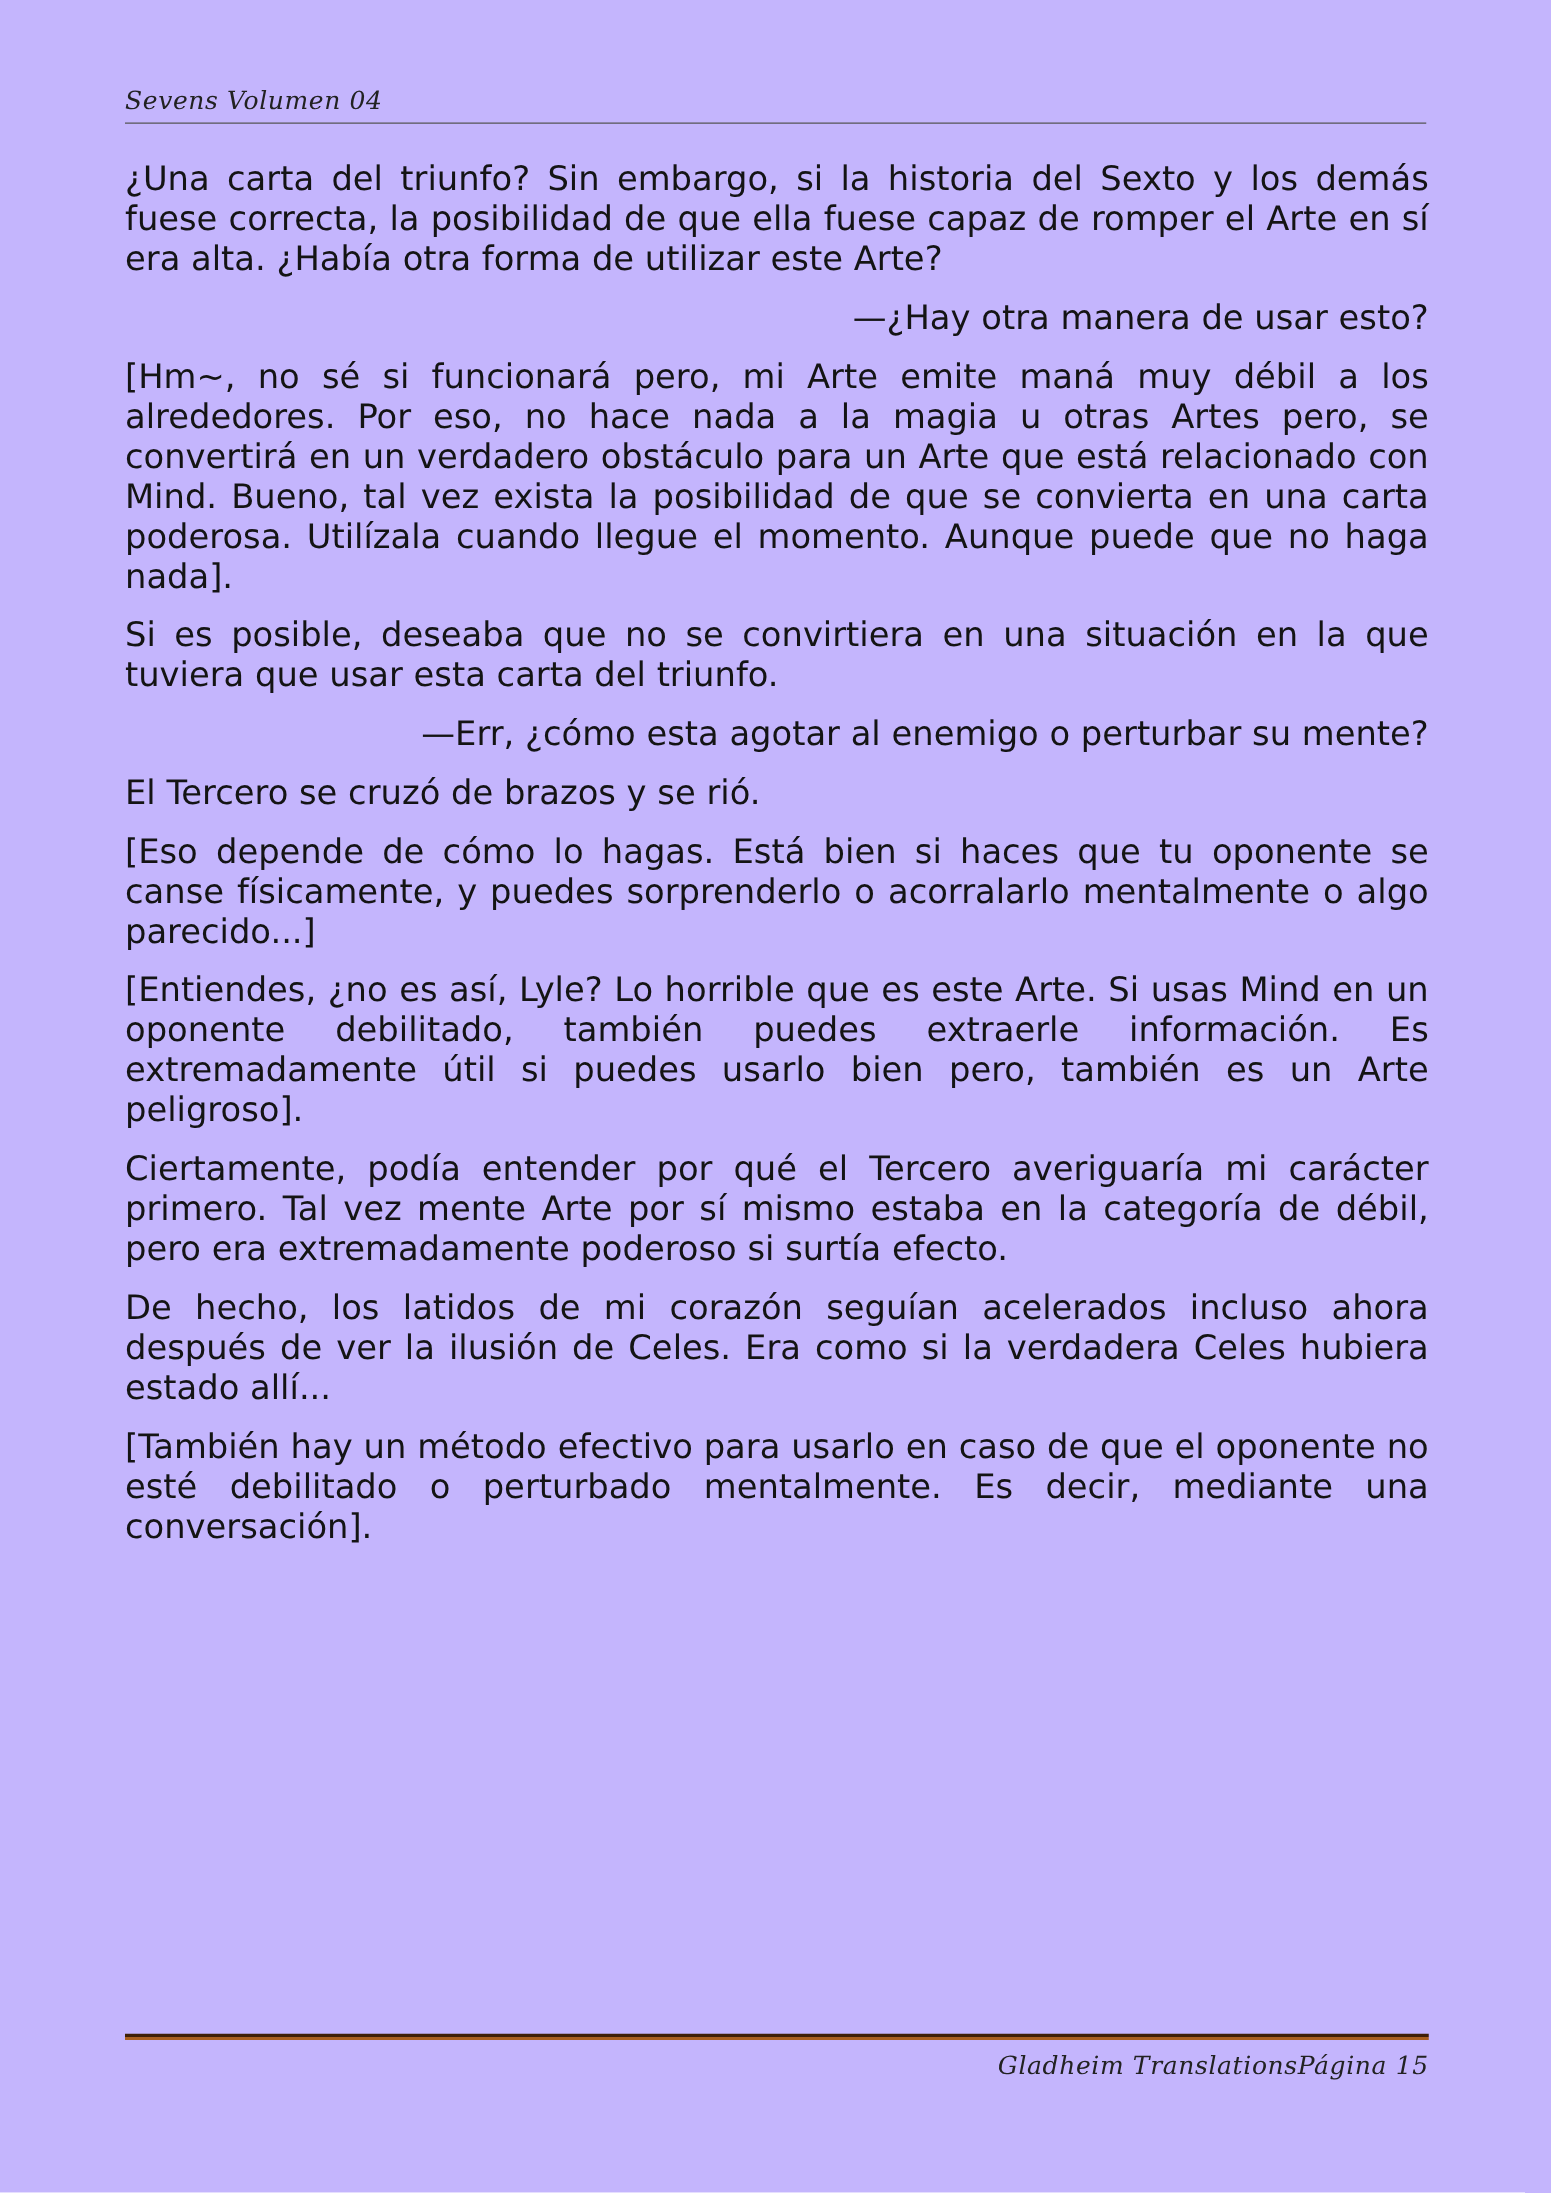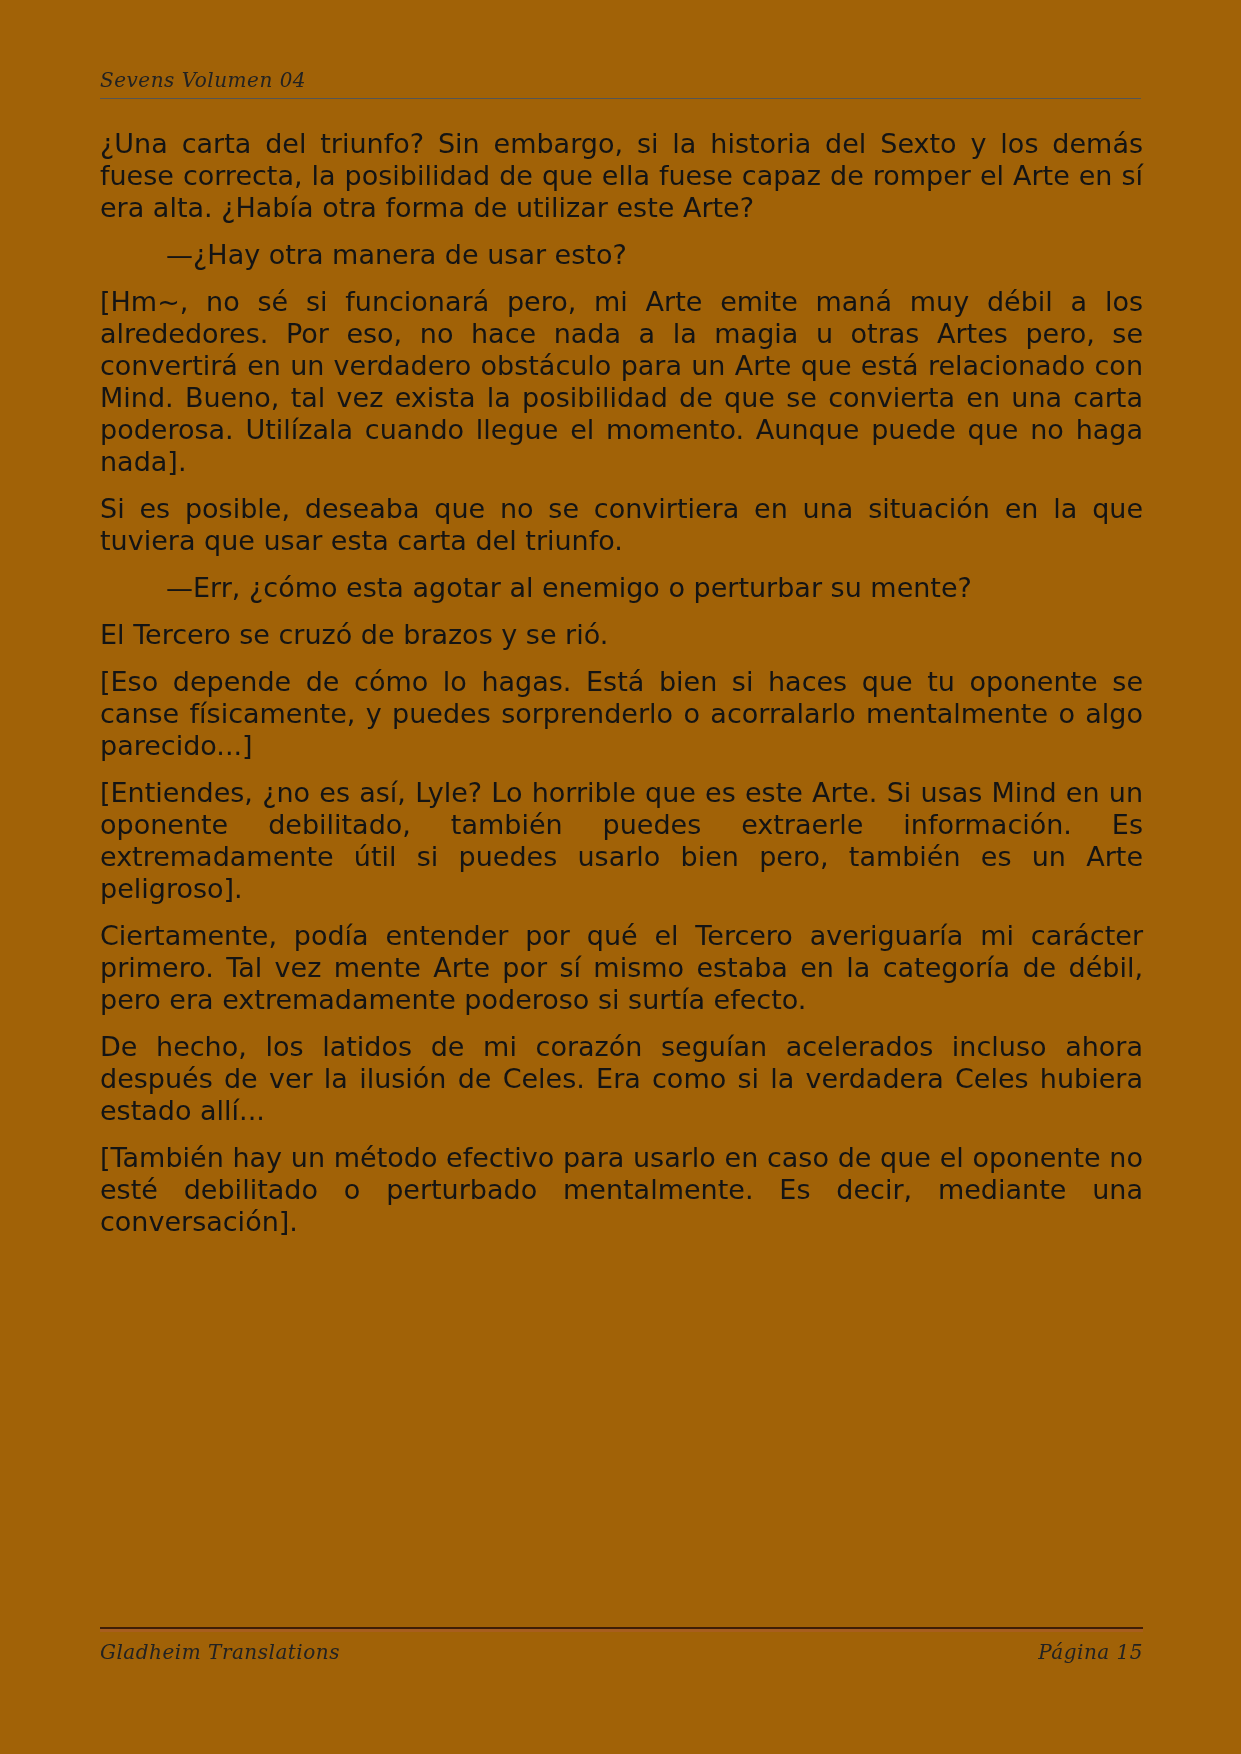--- a/index.html
+++ b/index.html
@@ -4,21 +4,21 @@
 <style>
   html, body {
     margin: 0;
     padding: 0;
     background: #ffffff;
   }
   .page {
     position: relative;
     width: 1241px;
     height: 1754px;
-    background: #a16207;
+    background: #c4b5fd;
     font-family: "DejaVu Sans", sans-serif;
     color: #111111;
     box-sizing: border-box;
     overflow: hidden;
   }
   .header {
     position: absolute;
     top: 68px;
     left: 100px;
     right: 100px;
@@ -44,36 +44,36 @@
   .content p {
     margin: 0 0 15px 0;
     font-size: 27px;
     line-height: 32px;
     text-align: justify;
     text-justify: inter-word;
     color: #141414;
   }
   .content p.dialogue {
     padding-left: 66px;
-    text-align: left;
+    text-align: right;
   }
   .footer {
     position: absolute;
     left: 100px;
     right: 98px;
     bottom: 90px;
   }
   .footer-rule {
     height: 5px;
     background: linear-gradient(to bottom, #3f1e07 0%, #3f1e07 45%, #a85e1f 45%, #a85e1f 100%);
     margin-bottom: 8px;
   }
   .footer-row {
     display: flex;
-    justify-content: space-between;
+    justify-content: flex-end;
     align-items: baseline;
     font-family: "DejaVu Serif", serif;
     font-style: italic;
     font-size: 20px;
     color: #222222;
     letter-spacing: 0.5px;
   }
 </style>
 </head>
 <body>

